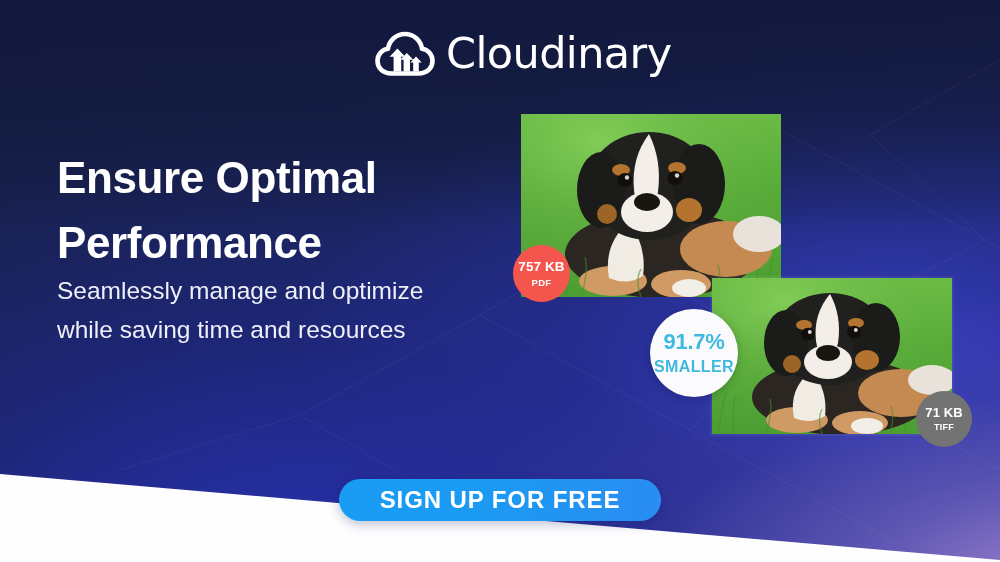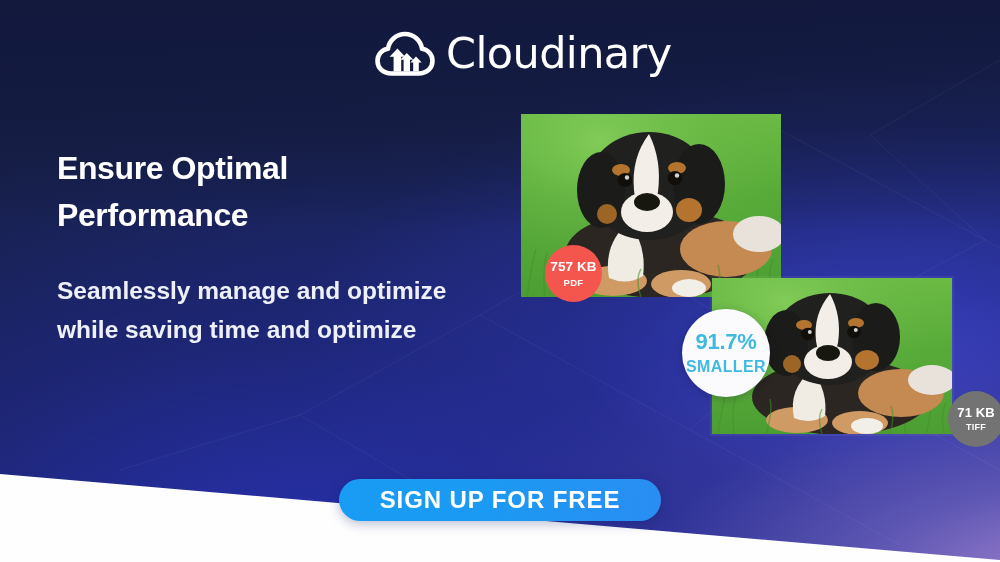--- a/index.html
+++ b/index.html
@@ -40,41 +40,41 @@
   }
   .logo-mark { width:62px; height:50px; display:block; }
   .logo-word {
     color:#ffffff; font-size:43px; font-weight:400; letter-spacing:-0.6px;
     font-family:"DejaVu Sans", sans-serif; line-height:1;
   }
 
   
   .headline {
     position:absolute; left:57px; top:145px; width:430px;
-    color:#ffffff; font-size:32px; font-weight:bold; line-height:1.48;
+    color:#ffffff; font-size:44px; font-weight:bold; line-height:1.48;
     letter-spacing:-0.4px;
   }
   .headline div { white-space:nowrap; }
   .subcopy {
     position:absolute; left:57px; top:272px; width:470px;
     color:#eef0f8; font-size:24.5px; font-weight:400; line-height:1.58;
   }
-  .subcopy div { white-space:nowrap;font-weight:bold; }
+  .subcopy div { white-space:nowrap; }
 
   
   .photo { position:absolute; overflow:hidden; }
   .photo svg { display:block; width:100%; height:100%; }
   .photo-1 { left:521px; top:114px; width:260px; height:183px; }
   .photo-2 { left:712px; top:278px; width:240px; height:156px; box-shadow:0 0 0 2px rgba(255,255,255,.06); }
 
   
   .badge {
     position:absolute; border-radius:50%;
     display:flex; flex-direction:column; align-items:center; justify-content:center;
-    text-align:center; line-height:1;margin-left:32px;
+    text-align:center; line-height:1;
   }
   .badge-pdf {
     left:513px; top:245px; width:57px; height:57px;
     background:#f4564e; color:#ffffff;
   }
   .badge-pdf .b-main { font-size:13.5px; font-weight:bold; letter-spacing:.1px; }
   .badge-pdf .b-sub  { font-size:9.5px; font-weight:bold; margin-top:4px; letter-spacing:.3px; }
 
   .badge-tiff {
     left:916px; top:391px; width:56px; height:56px;
@@ -269,20 +269,20 @@
     <span class="logo-word">Cloudinary</span>
   </div>
 
   <div class="headline">
     <div>Ensure Optimal</div>
     <div>Performance</div>
   </div>
 
   <div class="subcopy">
     <div>Seamlessly manage and optimize</div>
-    <div>while saving time and optimize</div>
+    <div>while saving time and resources</div>
   </div>
 
   <div class="wedge"></div>
 
   <button class="cta">SIGN UP FOR FREE</button>
 
 </div>
 
 </body></html>

